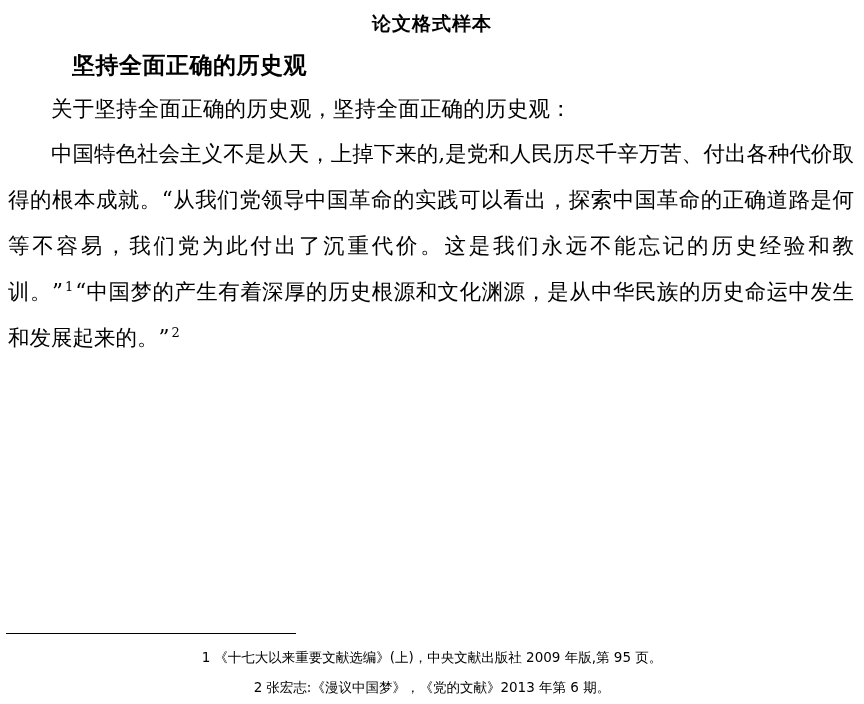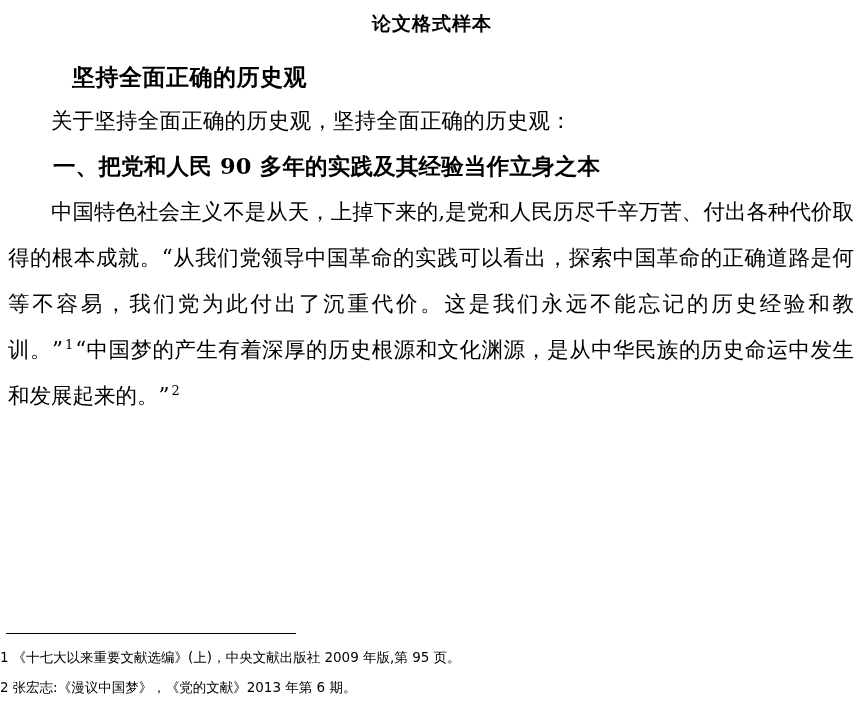--- a/index.html
+++ b/index.html
@@ -26,21 +26,21 @@
     font-size: 19px;
     font-weight: bold;
     letter-spacing: 1px;
     margin: 6px 0 4px 0;
     line-height: 34px;
   }
   .heading-1 {
     font-size: 23px;
     font-weight: bold;
     line-height: 42px;
-    margin: 16px 0 0 0;
+    margin: 4px 0 0 0;
     padding-left: 72px;
     letter-spacing: 0.5px;
   }
   .para {
     font-size: 21.5px;
     line-height: 45px;
     margin: 0;
     padding: 0 12px 0 8px;
     text-align: justify;
     text-justify: inter-ideograph;
@@ -87,37 +87,37 @@
     height: 0;
     border-top: 1px solid #000000;
     margin: 0 0 8px 6px;
   }
   .footnote {
     font-size: 13.5px;
     line-height: 30px;
     font-family: "DejaVu Sans", "Liberation Sans", sans-serif;
     margin: 0;
     white-space: nowrap;
+    text-align: center;
   }
   .footnote .fn-num {
     padding-right: 4px;
   }
 </style>
 </head>
 <body>
 
 <div class="page">
 
   <h1 class="doc-title">论文格式样本</h1>
 
   <h2 class="heading-1">坚持全面正确的历史观</h2>
 
   <p class="para indent">关于坚持全面正确的历史观，坚持全面正确的历史观：</p>
 
-  <h3 class="heading-2">一、把党和人民 90 多年的实践及其经验当作立身之本</h3>
 
   <div class="body-block">
     <p class="body-text"><span>中国特色社会主义不是从天，上掉下来的,是党和人民历尽千辛万苦、付出各种代价取得的根本成就。“从我们党领导中国革命的实践可以看出，探索中国革命的正确道路是何等不容易，我们党为此付出了沉重代价。这是我们永远不能忘记的历史经验和教训。”</span><sup class="fn">1</sup><span>“中国梦的产生有着深厚的历史根源和文化渊源，是从中华民族的历史命运中发生和发展起来的。”</span><sup class="fn">2</sup></p>
   </div>
 
   <div class="footnote-area">
     <div class="footnote-rule"></div>
     <p class="footnote"><span class="fn-num">1</span><span>《十七大以来重要文献选编》(上)，中央文献出版社 2009 年版,第 95 页。</span></p>
     <p class="footnote"><span class="fn-num">2</span><span>张宏志:《漫议中国梦》，《党的文献》2013 年第 6 期。</span></p>
   </div>

